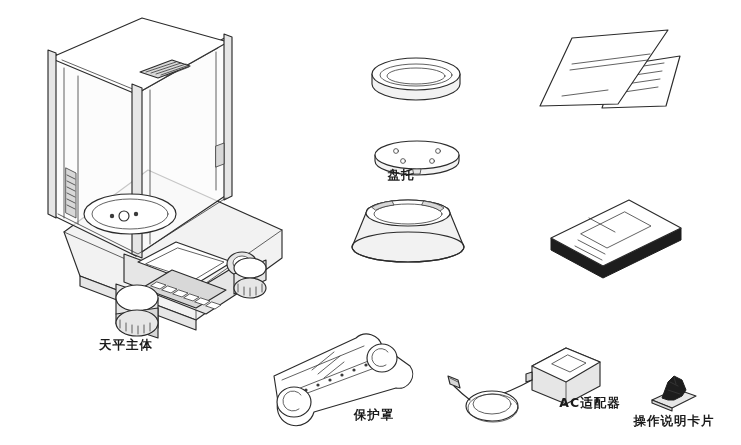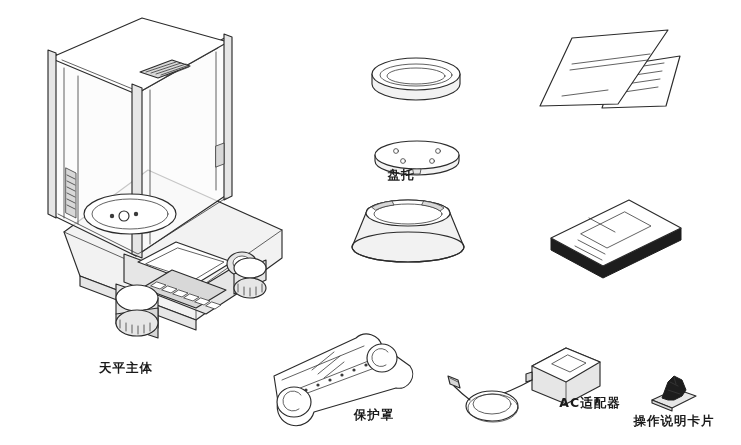--- a/index.html
+++ b/index.html
@@ -125,21 +125,21 @@
         <g>
           <path class="ln-t" d="M218 266 L218 274"></path>
             <path class="ln-t" d="M224 269 L224 277"></path>
           <path class="ln-t" d="M230 270 L230 278"></path>
             <path class="ln-t" d="M236 269 L236 277"></path>
           <path class="ln-t" d="M242 266 L242 274"></path>
         </g>
       </g>
     </svg>
   </div>
-  <div class="label" style="left:66px;top:338px;width:120px;margin-top:23px;">天平主体</div>
+  <div class="label" style="left:66px;top:338px;width:120px;">天平主体</div>
 
   <div class="part" style="left:368px;top:58px;">
     <svg width="96" height="48" viewBox="0 0 96 48">
       <path class="ln fillg" d="M4 16 L4 26 A44 16 0 0 0 92 26 L92 16 Z"></path>
       <ellipse class="ln fillw" cx="48" cy="16" rx="44" ry="16"></ellipse>
       <ellipse class="ln-t fillw" cx="48" cy="17" rx="36" ry="11"></ellipse>
       <ellipse class="ln-t" cx="48" cy="18" rx="29" ry="8"></ellipse>
     </svg>
   </div>
 

